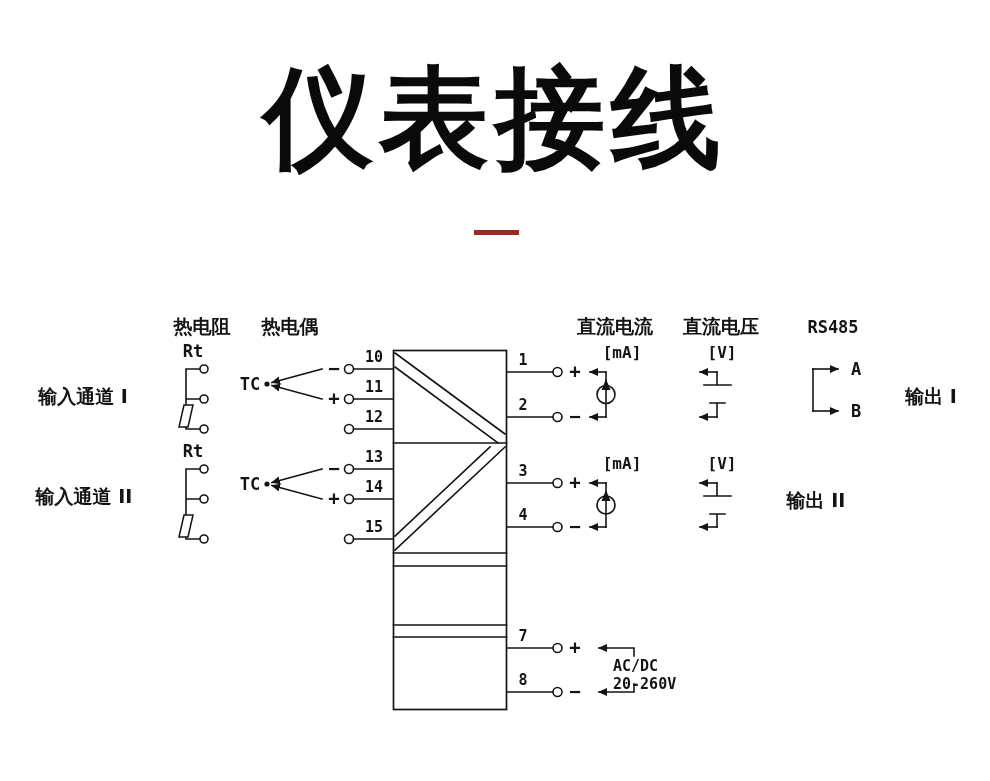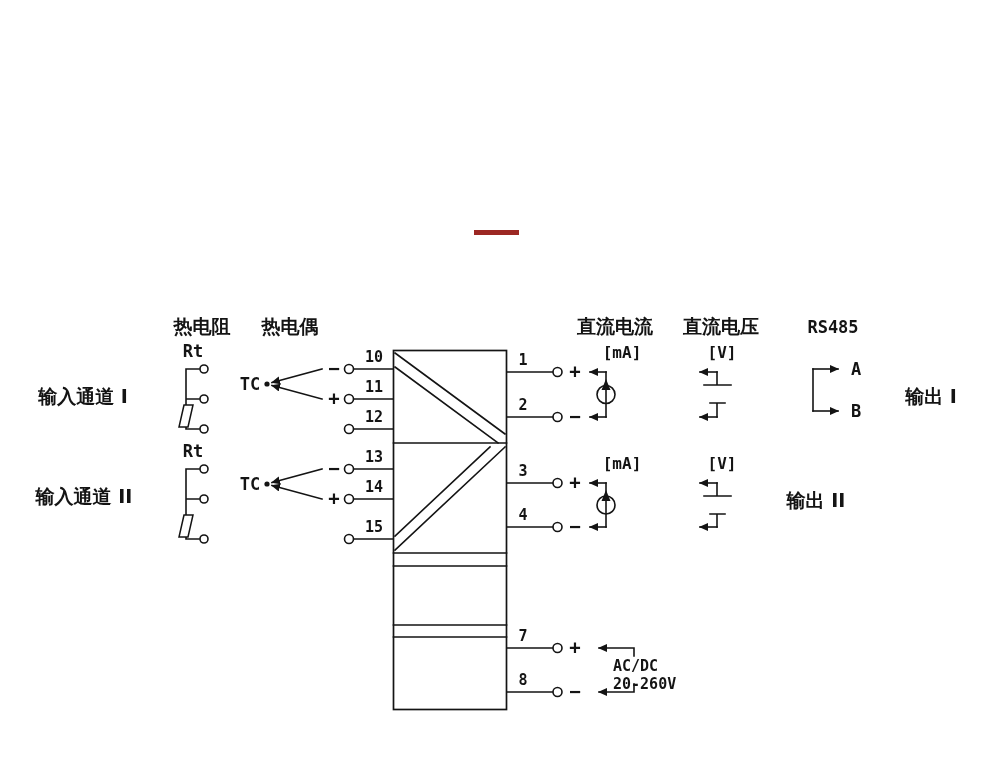--- a/index.html
+++ b/index.html
@@ -31,20 +31,21 @@
   .sym{font-family:"DejaVu Sans Mono",monospace;font-size:17px;font-weight:700;text-anchor:middle}
   .sign{font-family:"DejaVu Sans Mono",monospace;font-size:19px;font-weight:700;text-anchor:middle}
   .br{font-family:"DejaVu Sans Mono",monospace;font-size:16px;font-weight:700;text-anchor:middle}
   .sm{font-family:"DejaVu Sans Mono",monospace;font-size:15px;font-weight:700;text-anchor:start}
 </style>
 </head>
 <body>
 
 <div class="page">
 
+  <h1 class="title">仪表接线</h1>
   <div class="underline"></div>
 
   <svg class="diagram" width="990" height="781" viewBox="0 0 990 781">
     <defs>
       <marker id="arw" markerUnits="userSpaceOnUse" markerWidth="11" markerHeight="9" refX="8" refY="4" orient="auto">
         <path d="M0,0 L9,4 L0,8 Z" fill="#141414"></path>
       </marker>
     </defs>
 
     <g>

